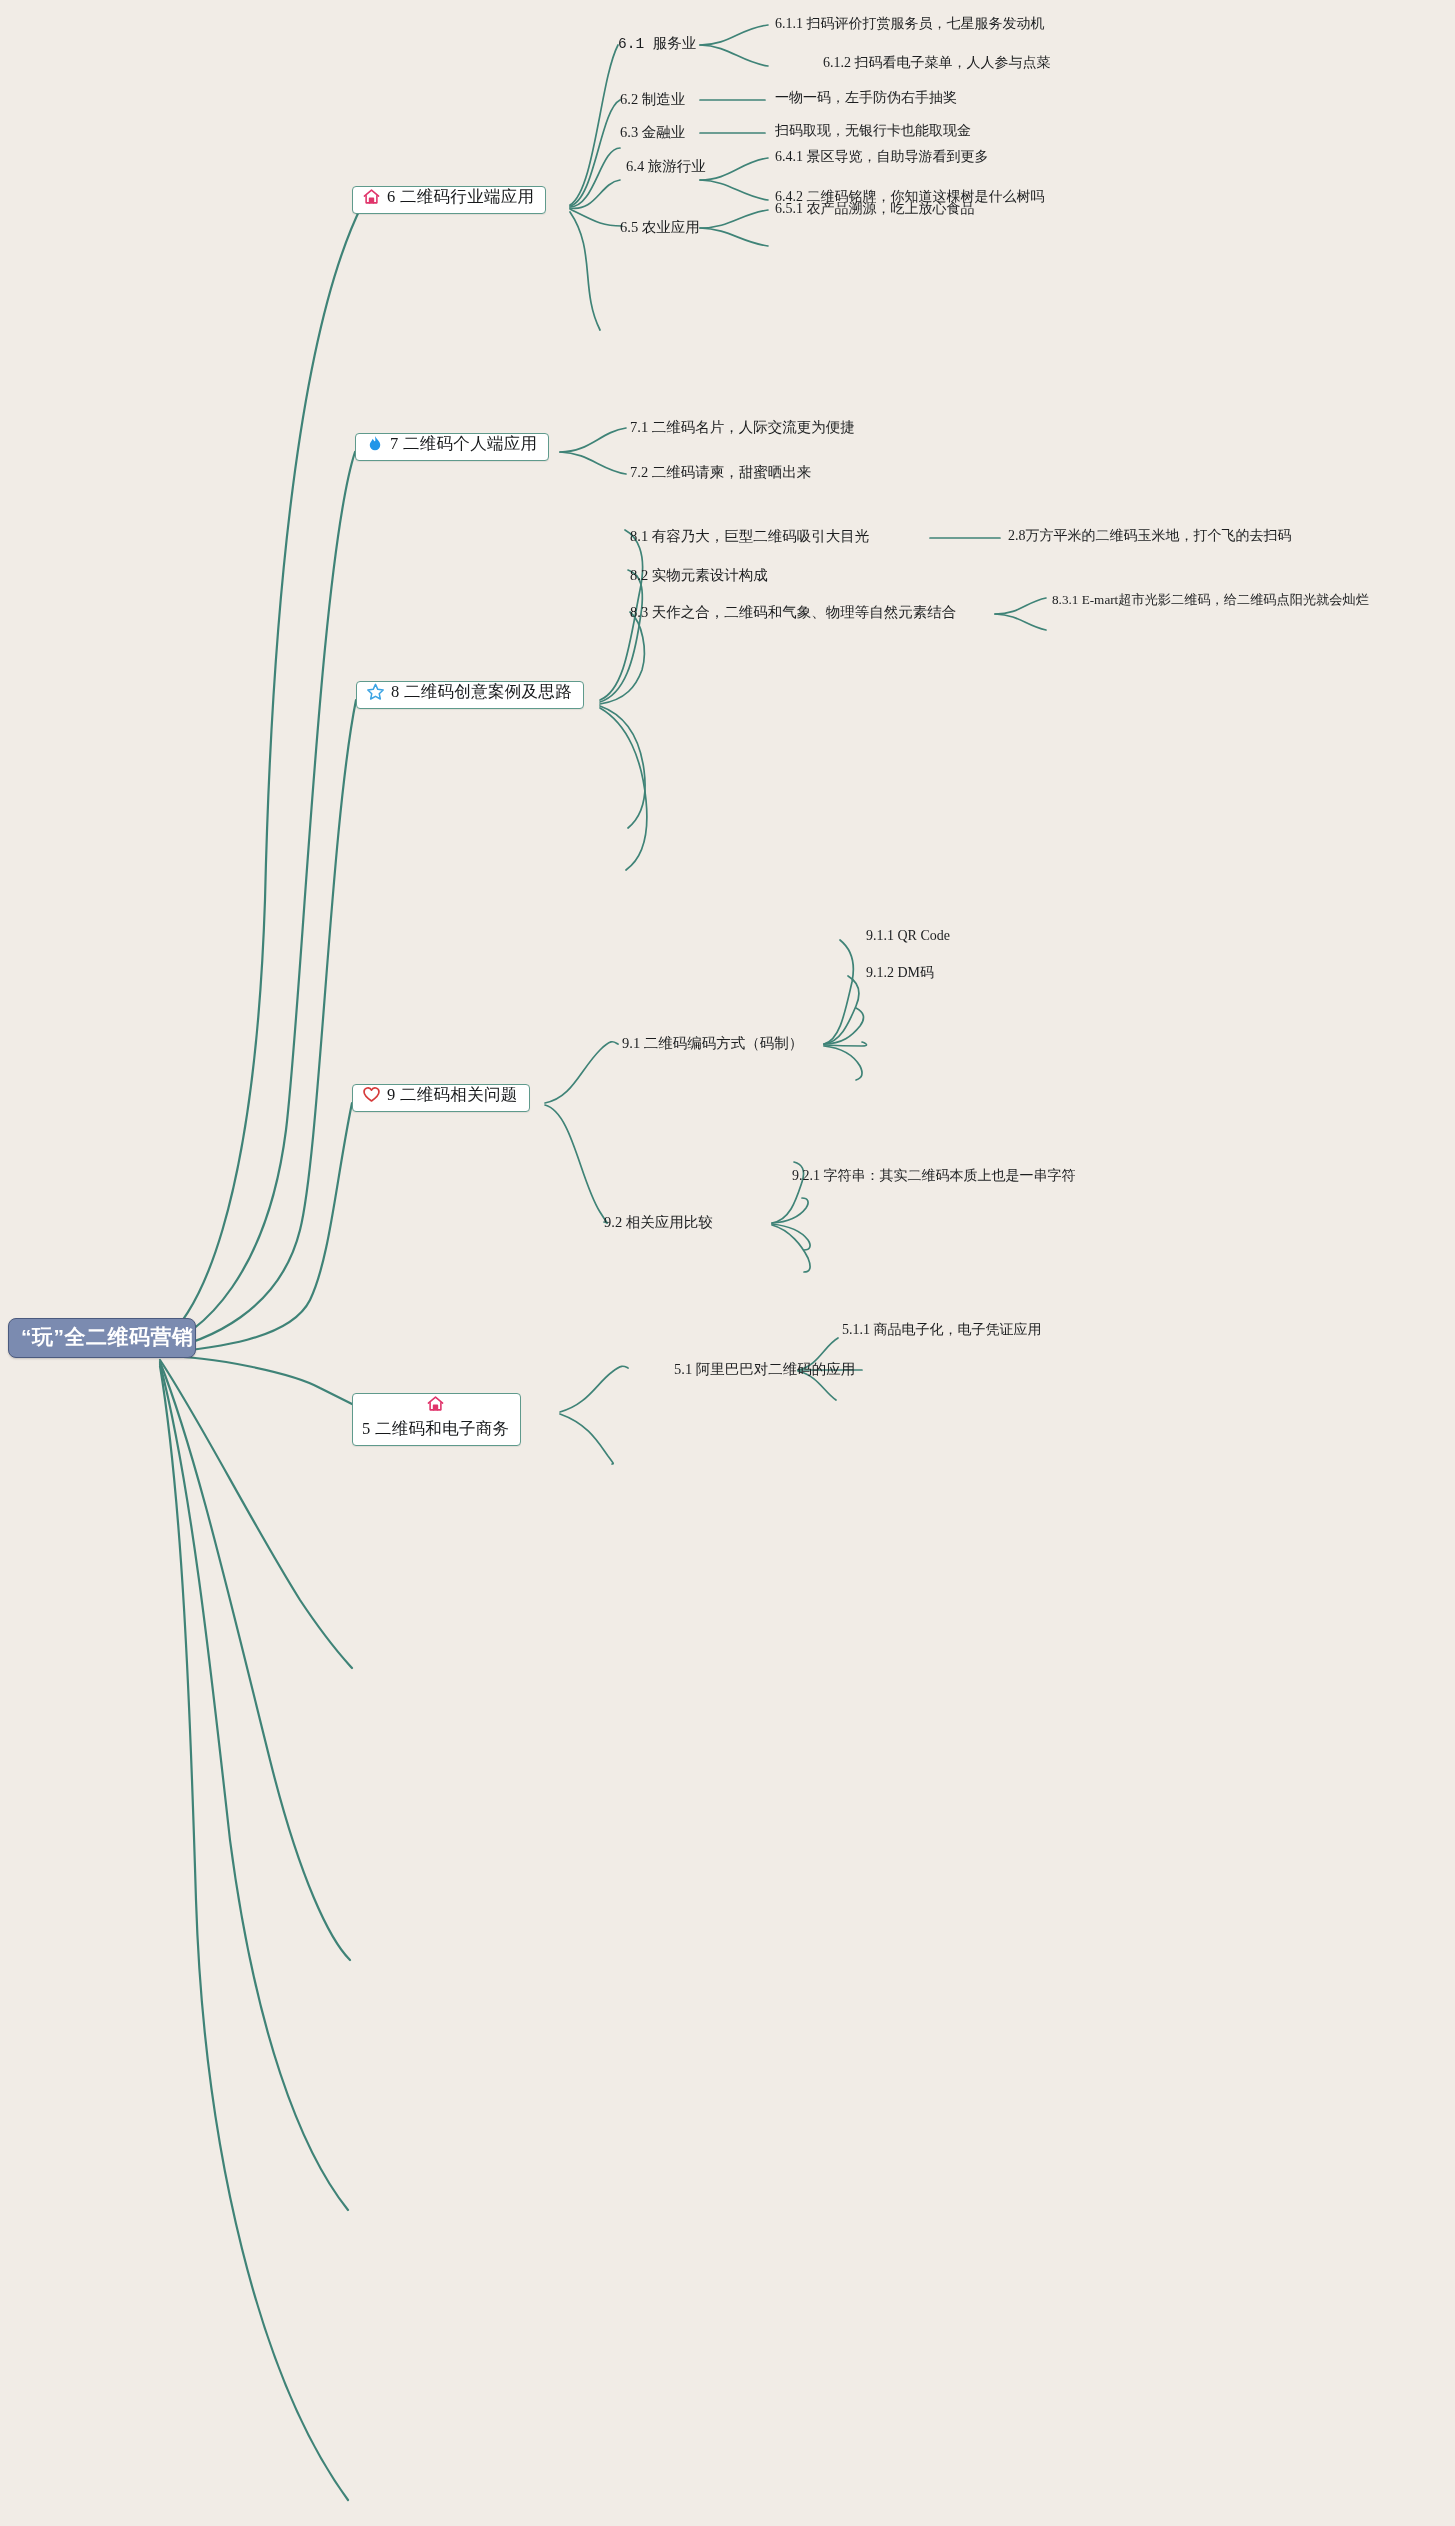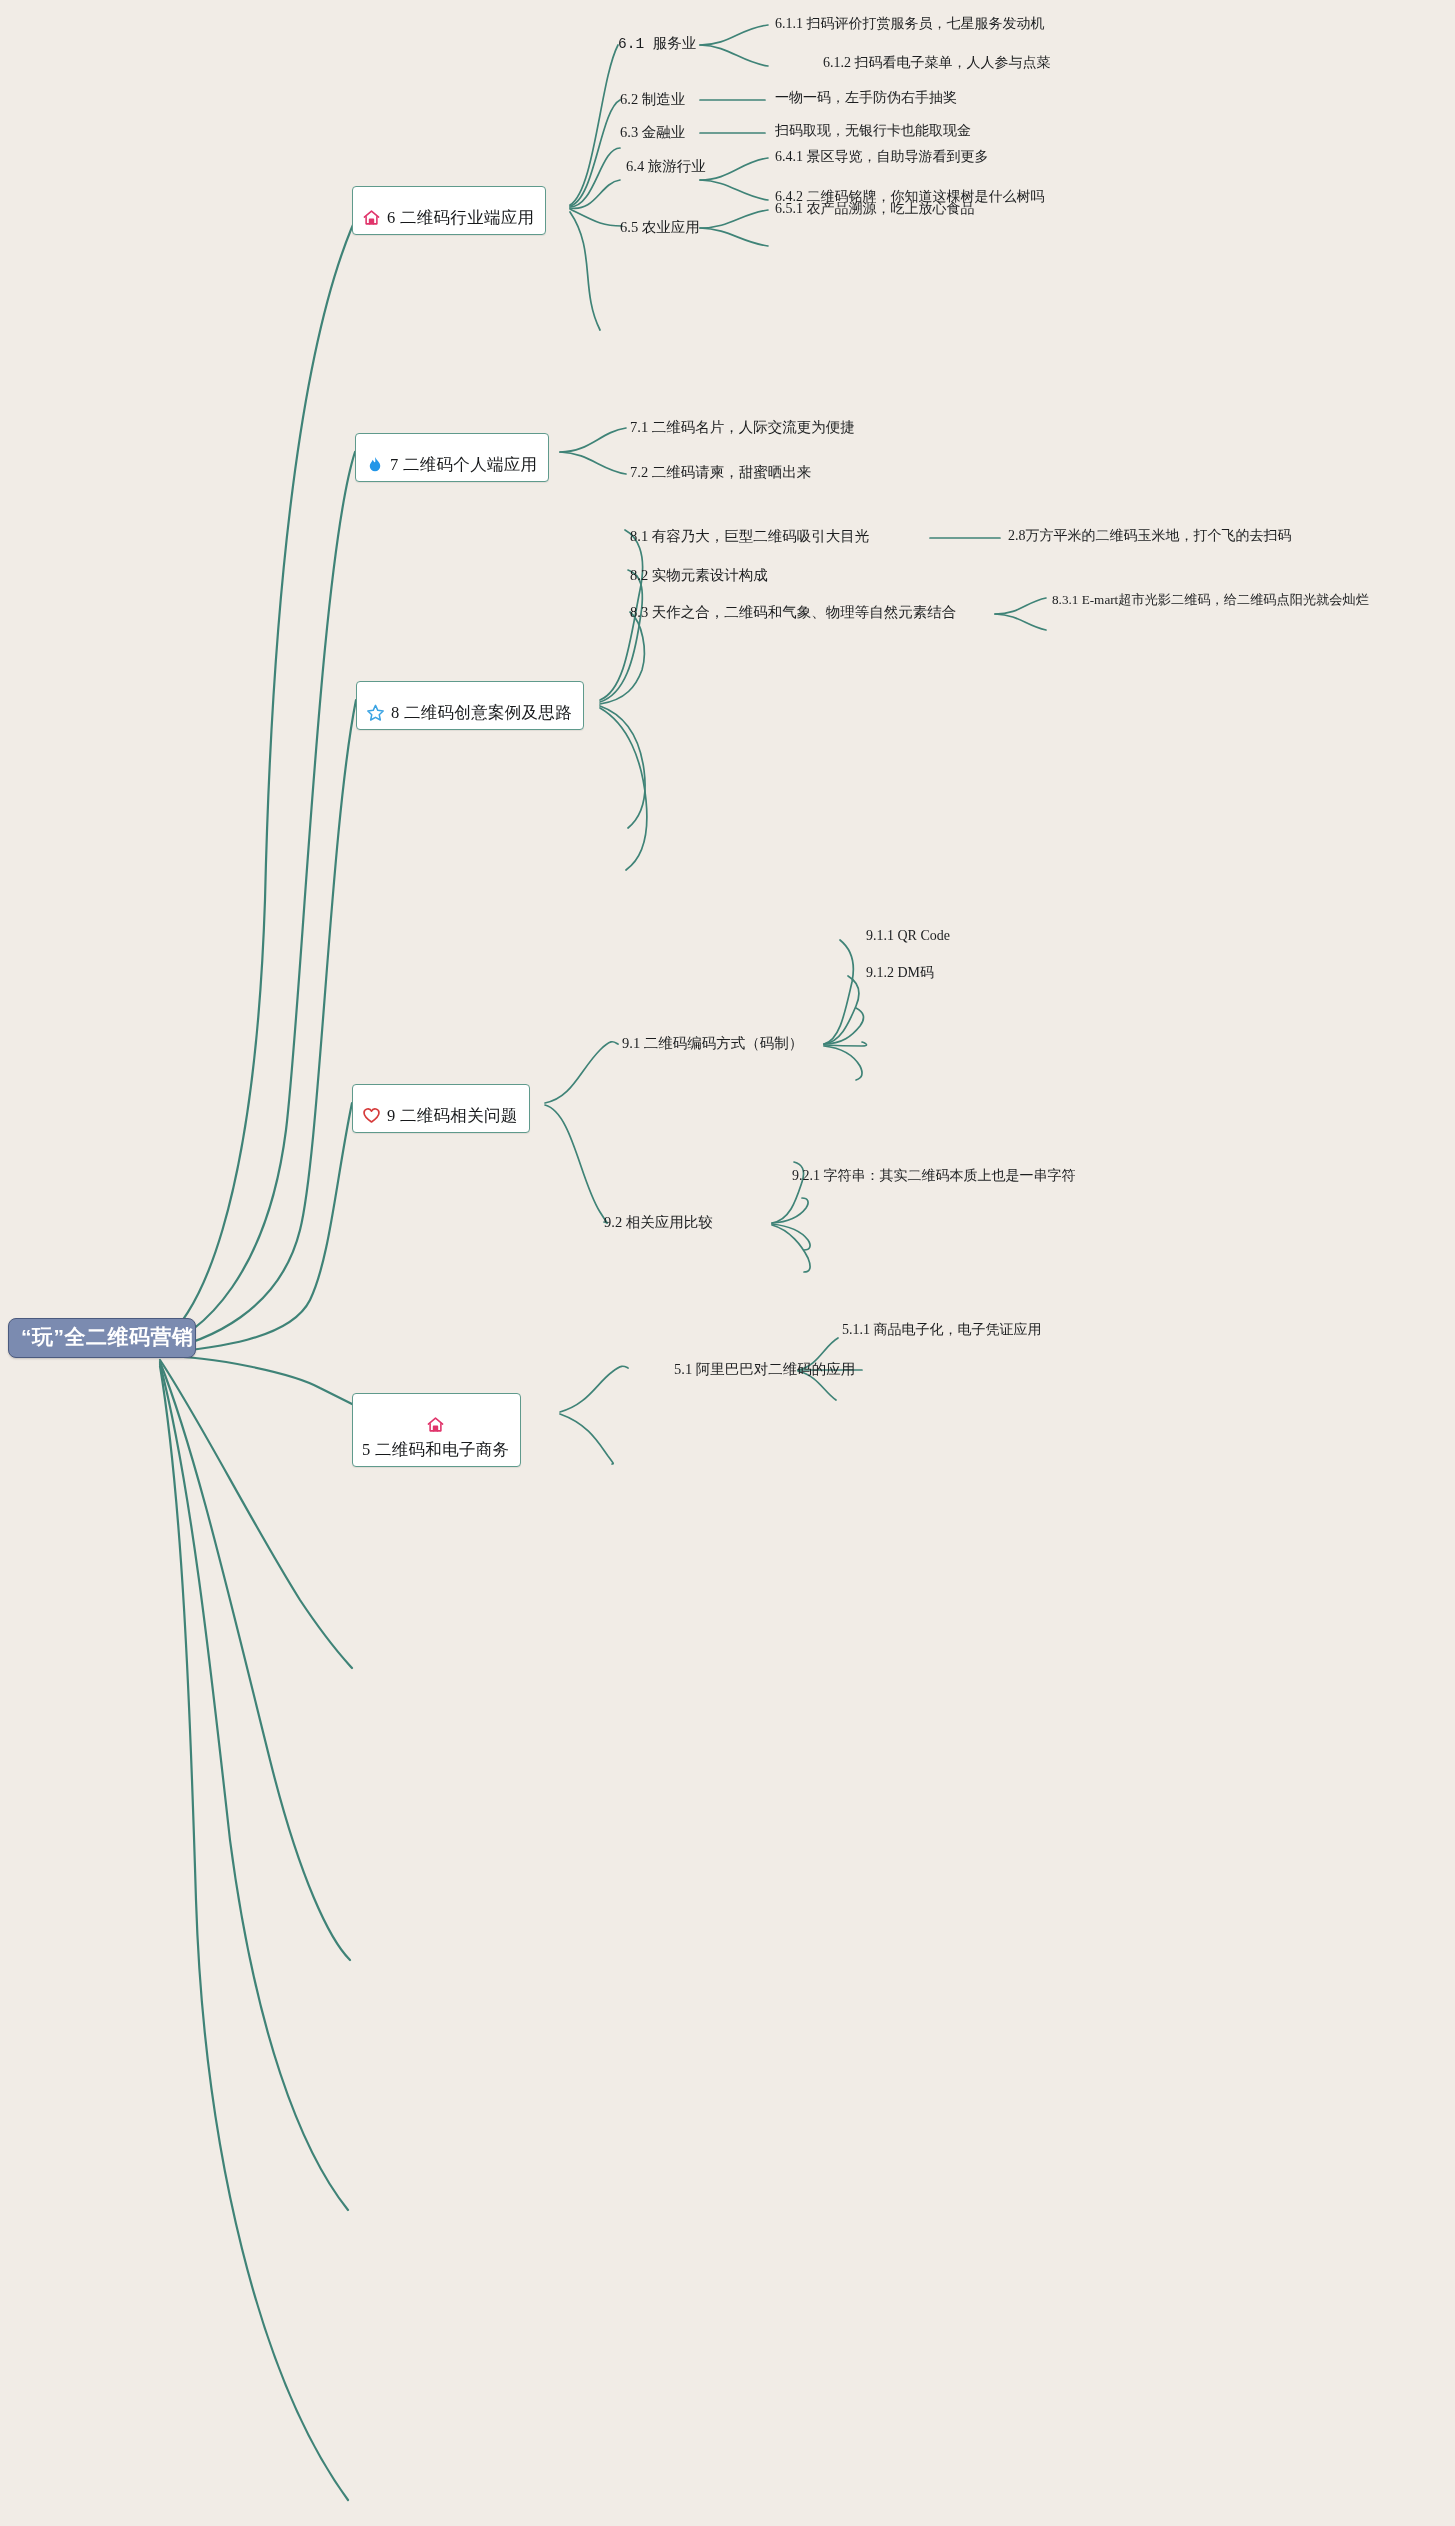--- a/index.html
+++ b/index.html
@@ -55,21 +55,21 @@
     font-family: "Liberation Sans", "DejaVu Sans", sans-serif;
     box-shadow: 0 1px 2px rgba(0,0,0,0.18);
   }
 
   
   .topic {
     position: absolute;
     background: #ffffff;
     border: 1.6px solid #5f9a8c;
     border-radius: 4px;
-    padding: 21px 11px 6px 9px;
+    padding: 0 11px 6px 9px;
     white-space: nowrap;
     display: flex;
     align-items: center;
     gap: 6px;
     font-size: 16.5px;
     color: #16181a;
     line-height: 1.2;
     box-shadow: 0 1px 1px rgba(0,0,0,0.07);
   }
   .topic .tlabel { letter-spacing: 0.3px; }

